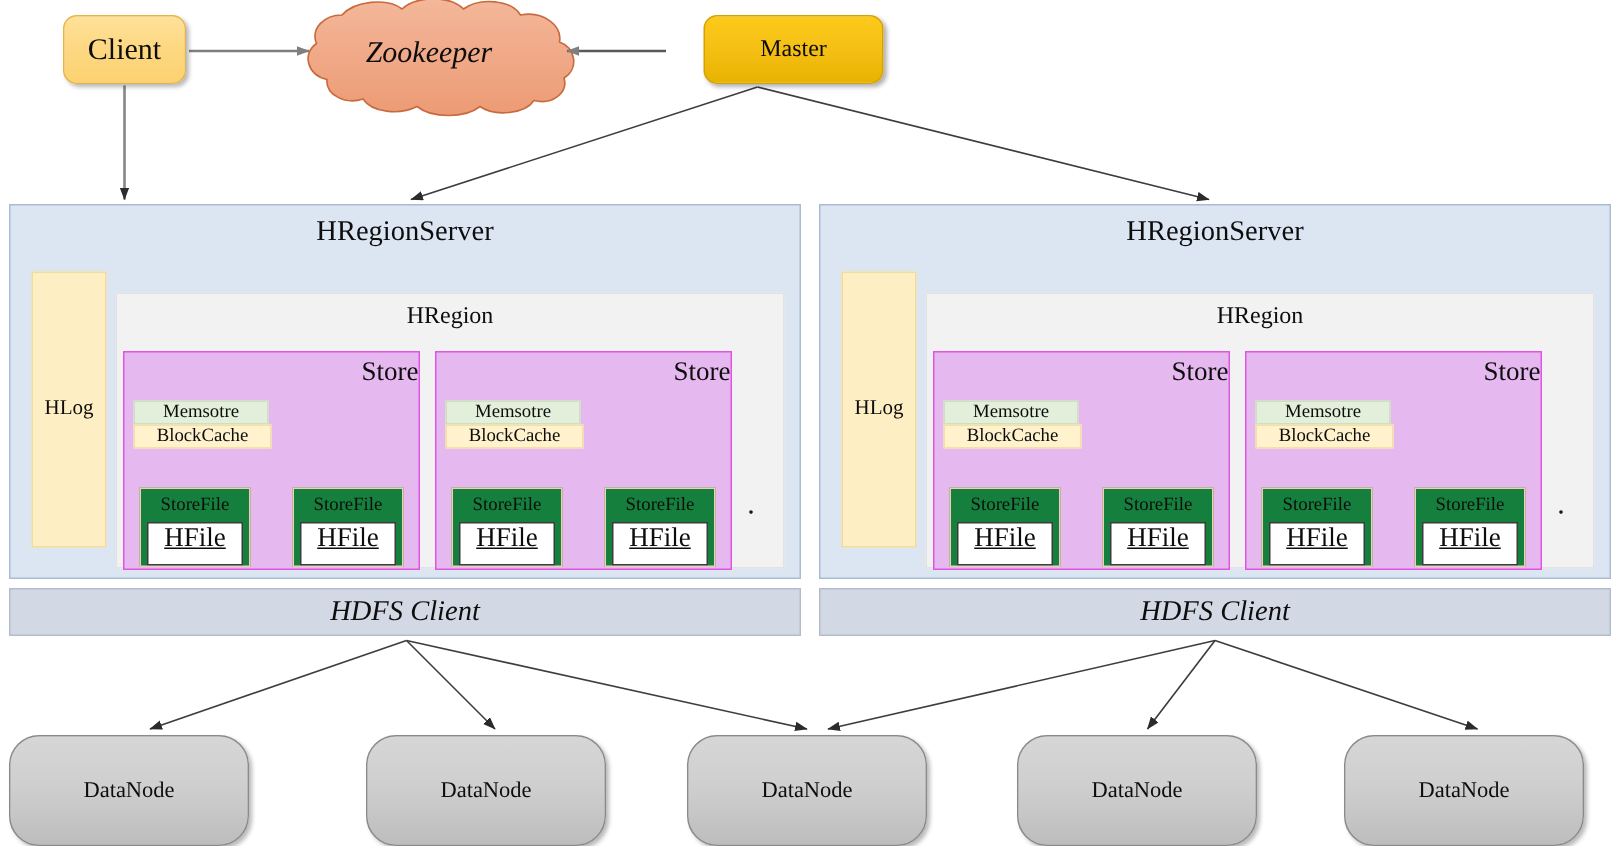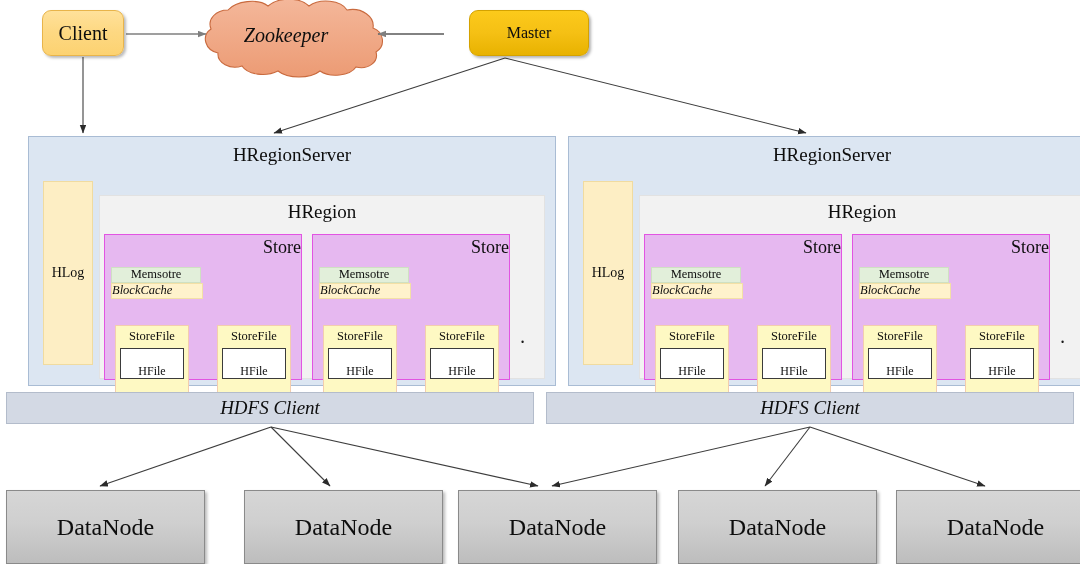--- a/index.html
+++ b/index.html
@@ -56,21 +56,20 @@
     pointer-events: none;
     font-style: italic;
   }
 
   
   .rs {
     top: 136px; height: 250px;
     background: #dce6f2;
     border: 1px solid #a9bcd4;
     display: block;
-    margin-left: 22px;
   }
   .rs-left  { left: 6px;   width: 528px; }
   .rs-right { left: 546px; width: 528px; }
   .rs-title {
     position: absolute; left: 0; right: 0; top: 8px;
     text-align: center; font-size: 19px;
   }
   .hlog {
     position: absolute; left: 14px; top: 44px; width: 48px; height: 182px;
     background: #fdeec4;
@@ -78,21 +77,21 @@
     display: flex; align-items: center; justify-content: center;
     font-size: 14px;
   }
   .hregion {
     position: absolute; left: 70px; top: 58px; right: 10px; height: 182px;
     background: #f2f2f2;
     border: 1px solid #e2e2e2;
   }
   .hregion-title {
     position: absolute; left: 0; right: 0; top: 6px;
-    text-align: center; font-size: 19px;
+    text-align: center; font-size: 16px;
   }
   .store {
     position: absolute; top: 38px; height: 144px;
     background: #e6b8f0;
     border: 1px solid #e254e2;
   }
   .store-a { left: 4px;   width: 196px; }
   .store-b { left: 212px; width: 196px; }
   .store-title {
     position: absolute; left: 0; right: 0; top: 3px;
@@ -104,40 +103,40 @@
   }
   .memstore {
     width: 88px; height: 30px;
     background: #e2efda; border: 1px solid #cfe0c2;
     display: flex; align-items: center; justify-content: center;
     font-size: 12.5px;
   }
   .blockcache {
     width: 90px; height: 30px;
     background: #fff2cc; border: 1px solid #f3e0a6;
-    display: flex; align-items: center; 
+    display: flex; align-items: center; justify-content: center;
     font-size: 12.5px;
-    font-style: italic;
   }
   .sf-row {
     position: absolute; left: 10px; right: 10px; top: 90px; height: 60px;
     display: flex; justify-content: space-between;
   }
   .storefile {
-    width: 74px; height: 68px;
-    background: #fef9c3; border: 1px solid #f3cdae;
+    width: 74px; height: 53px;
+    background: #15803d; border: 1px solid #f3cdae;
     display: flex; flex-direction: column; align-items: center;
     padding-top: 4px; box-sizing: border-box;
   }
   .storefile .sf-label { font-size: 12.5px; }
   .hfile {
     margin-top: 4px; width: 62px; height: 29px;
     background: #ffffff; border: 1.5px solid #3b3b3b;
-    display: flex; align-items: flex-end; justify-content: center;
-    font-size: 12px;
+    display: flex; align-items: flex-start; justify-content: center;
+    font-size: 18px;
+    text-decoration: underline;
   }
   .dots {
     position: absolute;
     font-size: 20px; letter-spacing: 4px; color: #1a1a1a;
     line-height: 1;
   }
   .dots-region { right: 14px; top: 136px; }
   .dots-rs     { right: 16px; top: 140px; }
 
   
@@ -146,25 +145,25 @@
     background: #d3d9e4;
     border: 1px solid #b3bccb;
     font-size: 19px;
     font-style: italic;
   }
   .hdfs-left  { left: 6px;   width: 528px; }
   .hdfs-right { left: 546px; width: 528px; }
 
   
   .datanode {
-    top: 490px; width: 199px; height: 74px;
-    border-radius: 0;
+    top: 490px; width: 160px; height: 74px;
+    border-radius: 20px;
     background: linear-gradient(180deg, #d6d6d6 0%, #cfcfcf 45%, #bdbdbd 100%);
     border: 1px solid #8a8a8a;
-    font-size: 24px;
+    font-size: 15px;
     box-shadow: 2px 2px 3px rgba(0,0,0,0.28);
   }
 </style>
 </head>
 <body>
 
 <svg id="canvas" viewBox="0 0 1080 564">
   <defs>
     <marker id="ah" markerWidth="9" markerHeight="9" refX="8" refY="3.2" orient="auto" markerUnits="userSpaceOnUse">
       <path d="M0,0 L8.5,3.2 L0,6.4 z" fill="#2b2b2b"></path>

